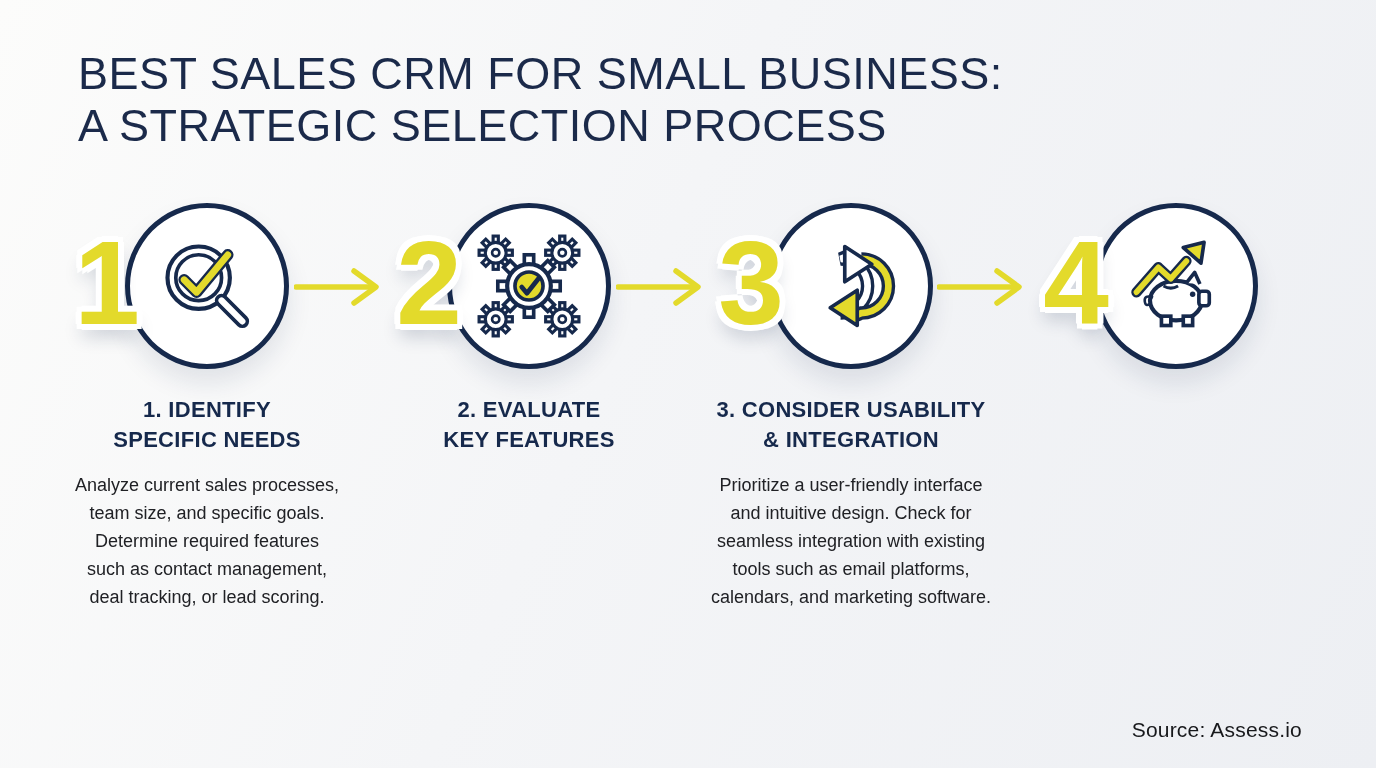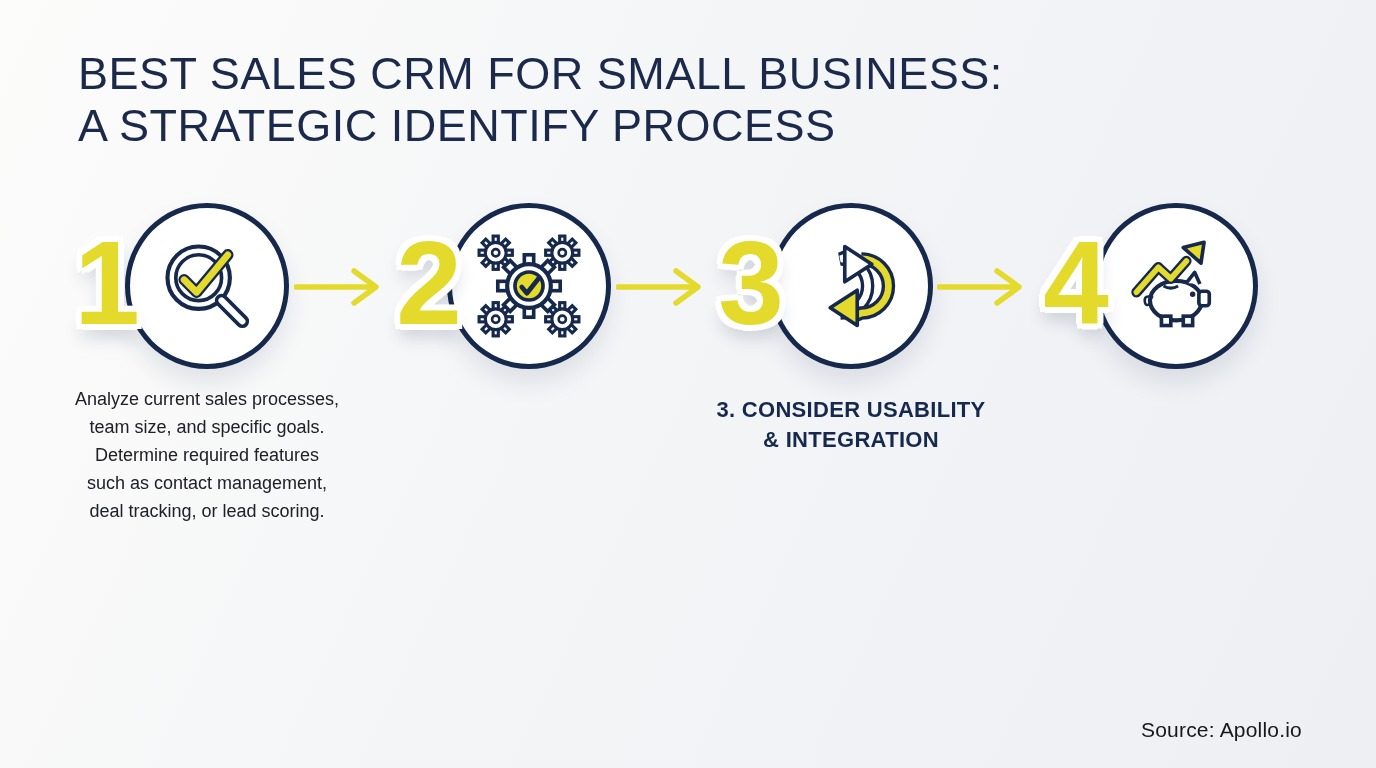--- a/index.html
+++ b/index.html
@@ -66,35 +66,36 @@
   .st-n{ stroke:#16294c; fill:none; }
   .f-w{ fill:#ffffff; }
 </style>
 </head>
 <body>
 
 <div class="canvas">
 
   <h1 class="title">
     <span>BEST SALES CRM FOR SMALL BUSINESS:</span>
-    <span>A STRATEGIC IDENTIFY PROCESS</span>
+    <span>A STRATEGIC SELECTION PROCESS</span>
   </h1>
 
   <div class="step c1">
     <div class="step-num">1</div>
     <div class="circle">
       <svg viewBox="0 0 100 100">
         <circle class="st-n f-w" cx="42" cy="42" r="30" stroke-width="4"></circle>
         <circle class="st-n" cx="42" cy="42" r="22" stroke-width="3.5"></circle>
         <line x1="64" y1="64" x2="84" y2="84" stroke="#16294c" stroke-width="13" stroke-linecap="round"></line>
         <line x1="64" y1="64" x2="84" y2="84" stroke="#ffffff" stroke-width="6" stroke-linecap="round"></line>
         <polyline points="28,44 40,56 70,20" fill="none" stroke="#16294c" stroke-width="11" stroke-linecap="round" stroke-linejoin="round"></polyline>
         <polyline points="28,44 40,56 70,20" fill="none" stroke="#e3da2b" stroke-width="6.5" stroke-linecap="round" stroke-linejoin="round"></polyline>
       </svg>
     </div>
+    <h2>1. IDENTIFY SPECIFIC NEEDS</h2>
     <p>Analyze current sales processes, team size, and specific goals. Determine required features such as contact management, deal tracking, or lead scoring.</p>
   </div>
 
   <div class="step c2">
     <div class="step-num">2</div>
     <div class="circle">
       <svg viewBox="0 0 100 100">
 
         <g class="st-n f-w" stroke-width="3">
           <g transform="translate(18,18)">
@@ -157,38 +158,40 @@
               <rect x="-4.5" y="-30" width="9" height="12" transform="rotate(225)"></rect>
               <rect x="-4.5" y="-30" width="9" height="12" transform="rotate(270)"></rect>
               <rect x="-4.5" y="-30" width="9" height="12" transform="rotate(315)"></rect>
             <circle cx="0" cy="0" r="21" stroke-width="4"></circle>
           </g>
           <circle cx="0" cy="0" r="13.5" fill="#e3da2b" stroke="#16294c" stroke-width="3.5"></circle>
           <polyline points="-7,1 -2,7 9,-7" fill="none" stroke="#16294c" stroke-width="4.5" stroke-linecap="round" stroke-linejoin="round"></polyline>
         </g>
       </svg>
     </div>
+    <h2>2. EVALUATE KEY FEATURES</h2>
   </div>
 
   <div class="step c3">
     <div class="circle">
       <svg viewBox="0 0 100 100">
 
         <path d="M 40,76 A 26,26 0 0 0 40,24 L 45,22" fill="none" stroke="#16294c" stroke-width="13"></path>
         <path d="M 40,76 A 26,26 0 0 0 40,24 L 45,22" fill="none" stroke="#ffffff" stroke-width="6.5"></path>
 
         <path d="M 60,24 A 26,26 0 0 1 60,76 L 55,78" fill="none" stroke="#16294c" stroke-width="13"></path>
         <path d="M 60,24 A 26,26 0 0 1 60,76 L 55,78" fill="none" stroke="#e3da2b" stroke-width="6.5"></path>
         <polygon points="56,88 30,71 56,54" fill="#e3da2b" stroke="#16294c" stroke-width="3.5" stroke-linejoin="round"></polygon>
 
         <polygon points="44,12 70,29 44,46" fill="#ffffff" stroke="#16294c" stroke-width="3.5" stroke-linejoin="round"></polygon>
       </svg>
     </div>
     <div class="step-num">3</div>
     <h2>3. CONSIDER USABILITY &amp; INTEGRATION</h2>
+    <p>Prioritize a user-friendly interface and intuitive design. Check for seamless integration with existing tools such as email platforms, calendars, and marketing software.</p>
   </div>
 
   <div class="step c4">
     <div class="circle">
       <svg viewBox="0 0 100 100">
 
         <ellipse cx="50" cy="64" rx="25" ry="19" fill="#ffffff" stroke="#16294c" stroke-width="4"></ellipse>
         <rect x="36" y="79" width="9" height="9" fill="#ffffff" stroke="#16294c" stroke-width="3.5"></rect>
         <rect x="57" y="79" width="9" height="9" fill="#ffffff" stroke="#16294c" stroke-width="3.5"></rect>
         <path d="M 60,47 L 68,37 L 73,48" fill="#ffffff" stroke="#16294c" stroke-width="3.5" stroke-linejoin="round"></path>
@@ -211,15 +214,15 @@
   </svg>
   <svg class="flow-arrow a2" viewBox="0 0 96 38">
     <line x1="2" y1="19" x2="78" y2="19" stroke="#e3da2b" stroke-width="5.5" stroke-linecap="round"></line>
     <polyline points="60,3 82,19 60,35" fill="none" stroke="#e3da2b" stroke-width="5.5" stroke-linecap="round" stroke-linejoin="round"></polyline>
   </svg>
   <svg class="flow-arrow a3" viewBox="0 0 96 38">
     <line x1="2" y1="19" x2="78" y2="19" stroke="#e3da2b" stroke-width="5.5" stroke-linecap="round"></line>
     <polyline points="60,3 82,19 60,35" fill="none" stroke="#e3da2b" stroke-width="5.5" stroke-linecap="round" stroke-linejoin="round"></polyline>
   </svg>
 
-  <div class="source">Source: Apollo.io</div>
+  <div class="source">Source: Assess.io</div>
 
 </div>
 
 </body></html>

